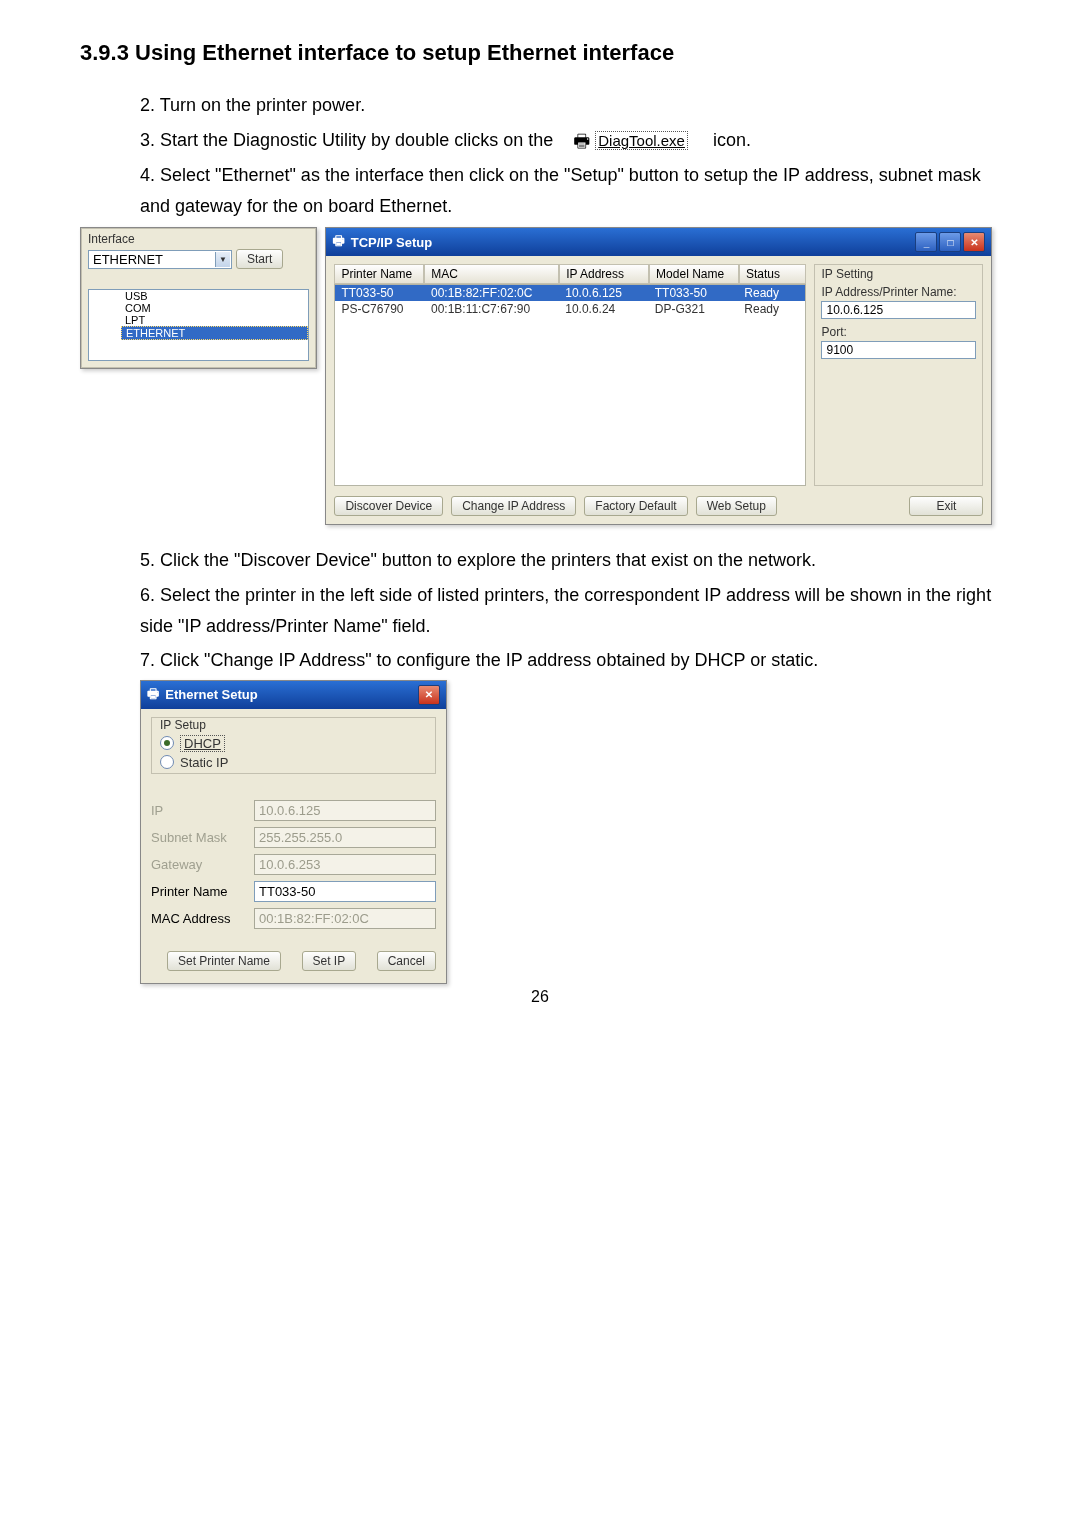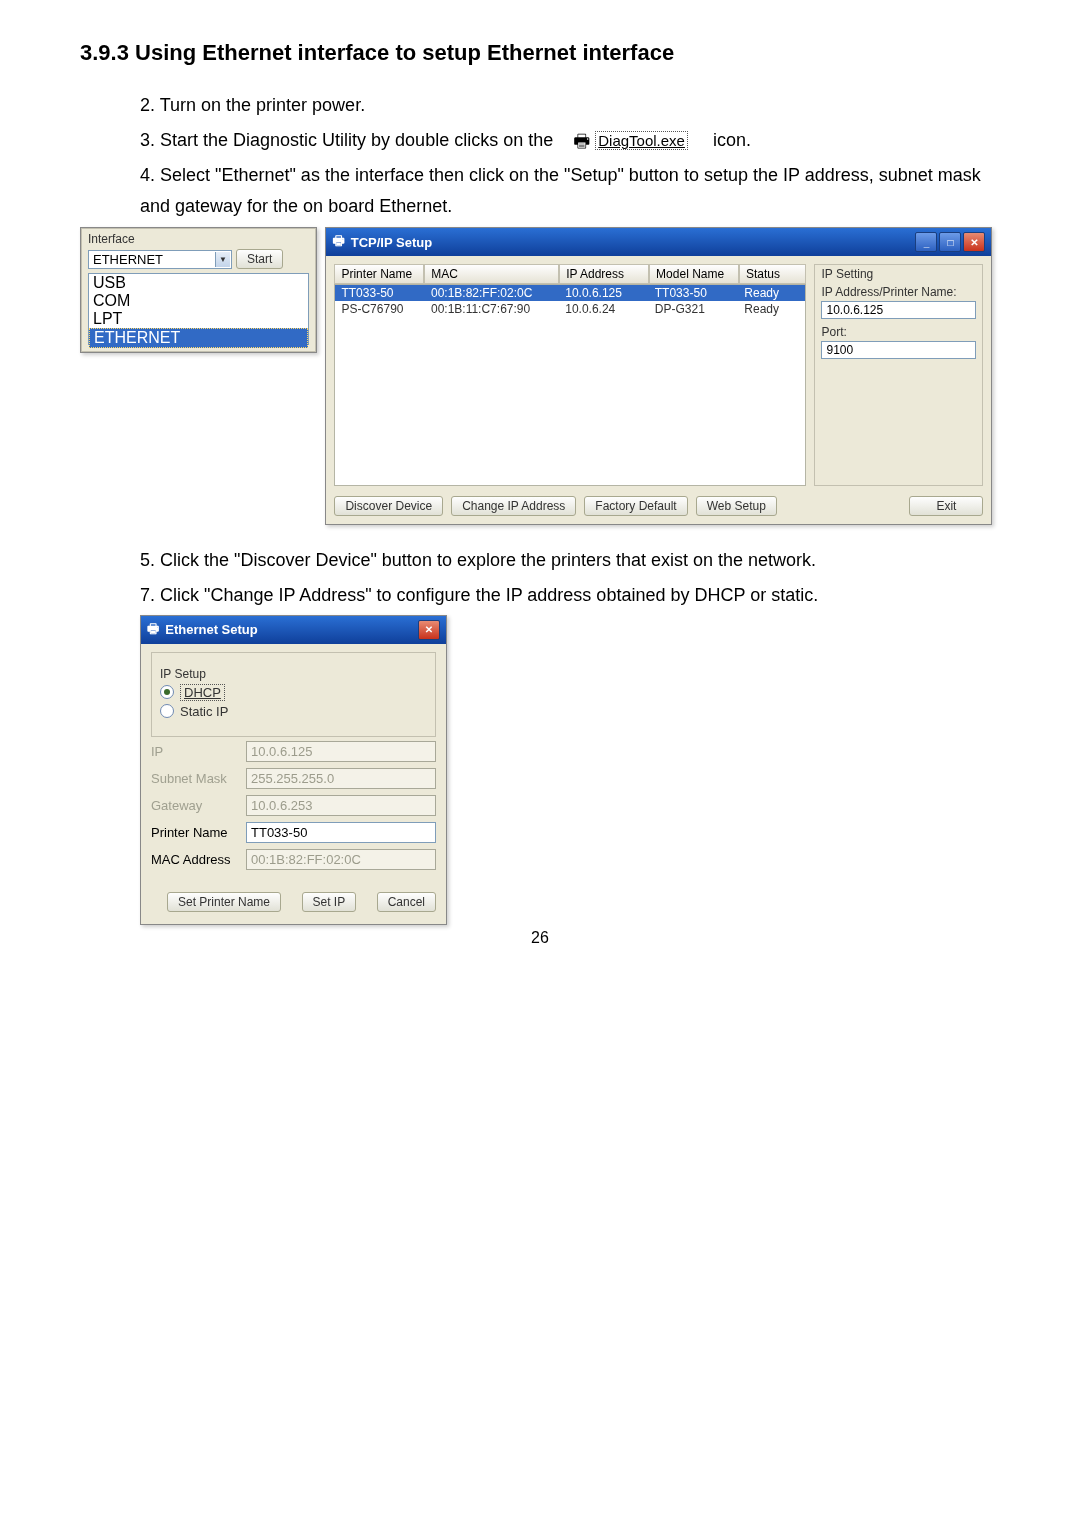--- a/index.html
+++ b/index.html
@@ -91,23 +91,24 @@
     background:linear-gradient(#fefefe,#e1e1d6);
     border:1px solid #a8a88f;
     font-size:12px;
     padding:2px 10px;
     border-radius:3px;
     color:#333;
   }
   .list-box {
     border:1px solid #7f9db9;
     background:#fff;
-    margin-top:4px;
+    margin-top:20px;
     height:70px;
-    font-size:16px;
+    font-size:11px;
+    padding-left:32px;
   }
   .list-row {
     padding:0 4px;
   }
   .list-row.selected {
     background:#316ac5;
     color:#fff;
     border:1px dotted #ffda66;
   }
   
@@ -193,23 +194,23 @@
   .eth-body { background:#ece9d8; padding:8px 10px 12px 10px; }
   .radio-row { display:flex;align-items:center;gap:6px;margin:3px 0; color:#333; font-size:13px;}
   .radio-dot {
     width:12px;height:12px;border:1px solid #6f8ab2;border-radius:50%;
     display:inline-flex;align-items:center;justify-content:center;background:#fff;
   }
   .radio-dot.sel::after{content:"";width:6px;height:6px;background:#3a6b2a;border-radius:50%;}
   .form-grid {
     display:grid;
     grid-template-columns: 95px 1fr;
-    gap:6px 0;
+    gap:6px 8px;
     align-items:center;
-    margin-top:4px;
+    margin-top:26px;
   }
   .form-grid .lbl { font-size:13px; }
   .form-grid .lbl.dim { color:#a0a090; }
   .form-grid .val {
     border:1px solid #a8a898;
     background:#f4f2e8;
     padding:2px 4px;
     font-size:13px;
     color:#9c9c8c;
   }
@@ -315,36 +316,37 @@
         <button class="btn">Web Setup</button>
         <div style="flex:1"></div>
         <button class="btn" style="padding:2px 26px;">Exit</button>
       </div>
     </div>
   </div>
 </div>
 
 <div class="instructions" style="margin-top:20px;">
   <p>5. Click the "Discover Device" button to explore the printers that exist on the network.</p>
+  <p>6. Select the printer in the left side of listed printers, the correspondent IP address will be shown in the right side "IP address/Printer Name" field.</p>
   <p>7. Click "Change IP Address" to configure the IP address obtained by DHCP or static.</p>
 </div>
 
 
 <div class="win-box eth-win">
   <div class="titlebar">
     <div class="titlebar-left">
       <span>🖶</span>
       <span>Ethernet Setup</span>
     </div>
     <div class="titlebar-icons">
       <div class="tb-btn close">✕</div>
     </div>
   </div>
   <div class="eth-body">
-    <div style="border:1px solid #c3c0b0;padding:14px 8px;">
+    <div style="border:1px solid #c3c0b0;padding:0 8px;">
       <div class="grp-label" style="color:#333;font-size:12px;">IP Setup</div>
       <div class="radio-row">
         <span class="radio-dot sel"></span>
         <span style="border:1px dotted #555;padding:0 3px;text-decoration:underline;">DHCP</span>
       </div>
       <div class="radio-row">
         <span class="radio-dot"></span>
         <span>Static IP</span>
       </div>
     </div>

